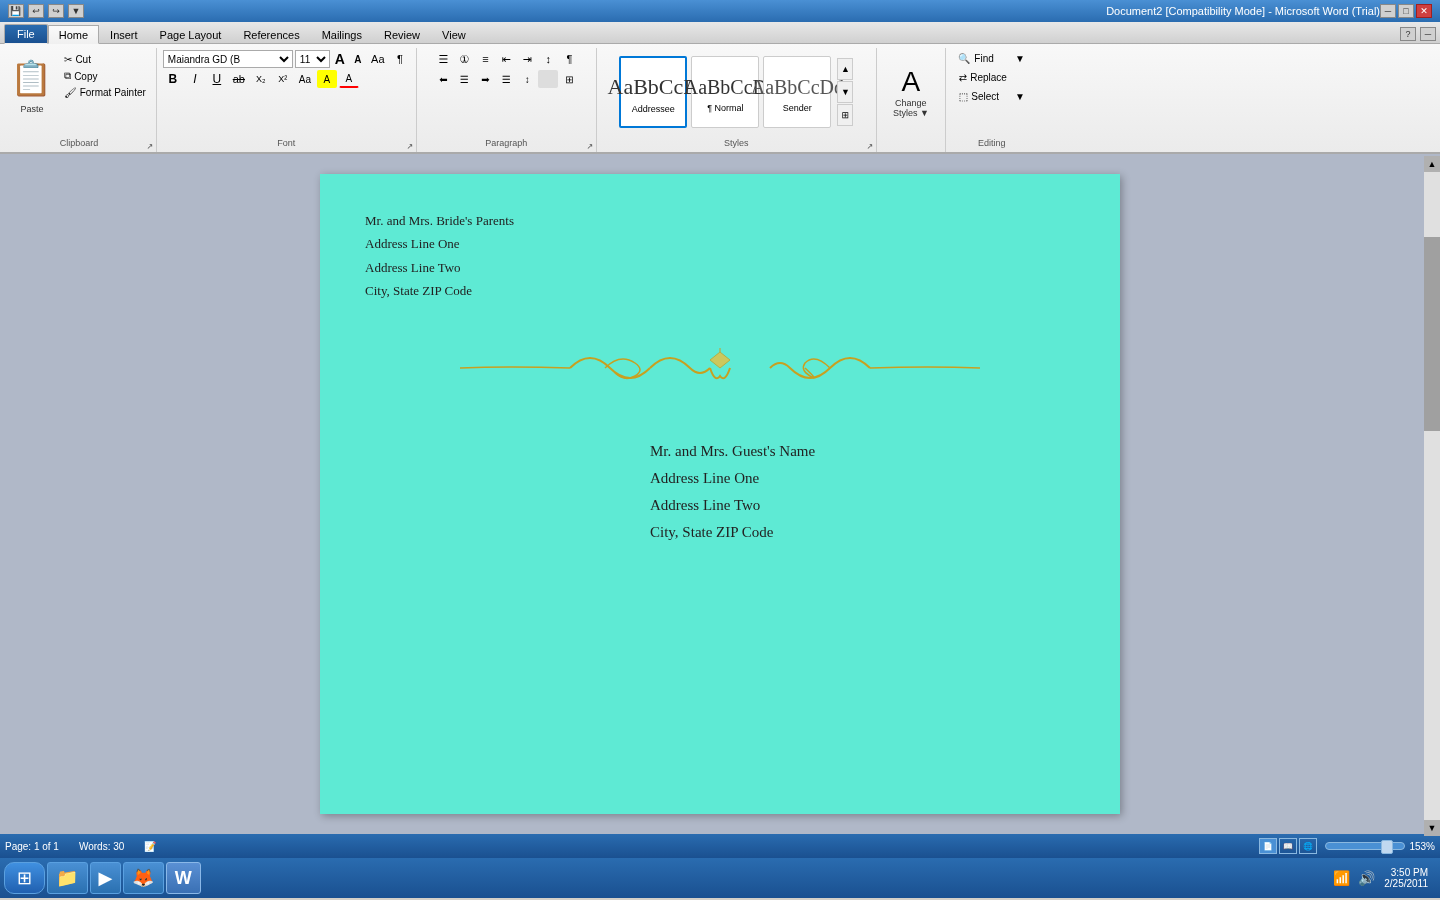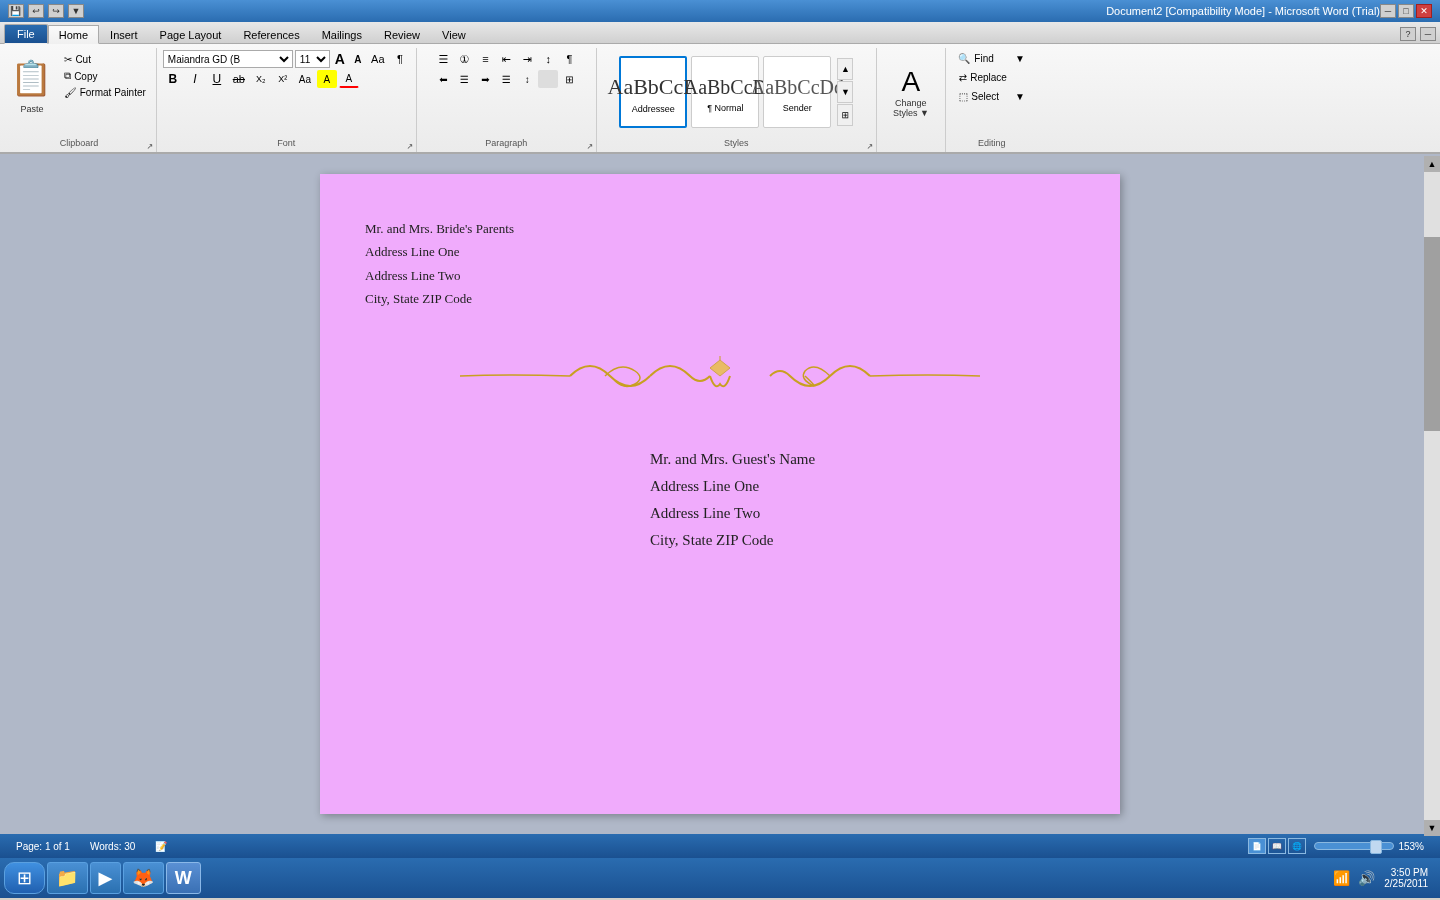--- a/index.html
+++ b/index.html
@@ -146,25 +146,25 @@
       background: #b8b8b8;
       height: calc(900px - 22px - 22px - 110px - 24px - 40px);
       overflow-y: auto;
       display: flex;
       justify-content: center;
       padding: 20px 0;
     }
 
     
     #document-page {
-      background: #f0abfc;
+      background: #5eead4;
       width: 800px;
       min-height: 580px;
       box-shadow: 2px 2px 8px rgba(0,0,0,0.3);
-      padding: 28px 30px;
+      padding: 20px 30px;
       position: relative;
     }
 
     
     .return-address {
       padding: 15px;
       font-family: 'Palatino Linotype', Palatino, serif;
       font-size: 13px;
       line-height: 1.8;
       color: #222;
@@ -188,21 +188,21 @@
       color: #222;
     }
     .para-row { display: flex; align-items: center; gap: 1px; }
 
     
     #statusbar {
       background: linear-gradient(to bottom, #2a6cb0, #1a5090);
       height: 24px;
       display: flex;
       align-items: center;
-      padding: 0 16px;
+      padding: 0 5px;
       color: white;
       font-size: 10px;
       gap: 20px;
     }
     #statusbar-right { margin-left: auto; display: flex; align-items: center; gap: 8px; }
 
     
     #taskbar {
       background: linear-gradient(to bottom, #2a6cb0, #1a5090);
       height: 40px;

